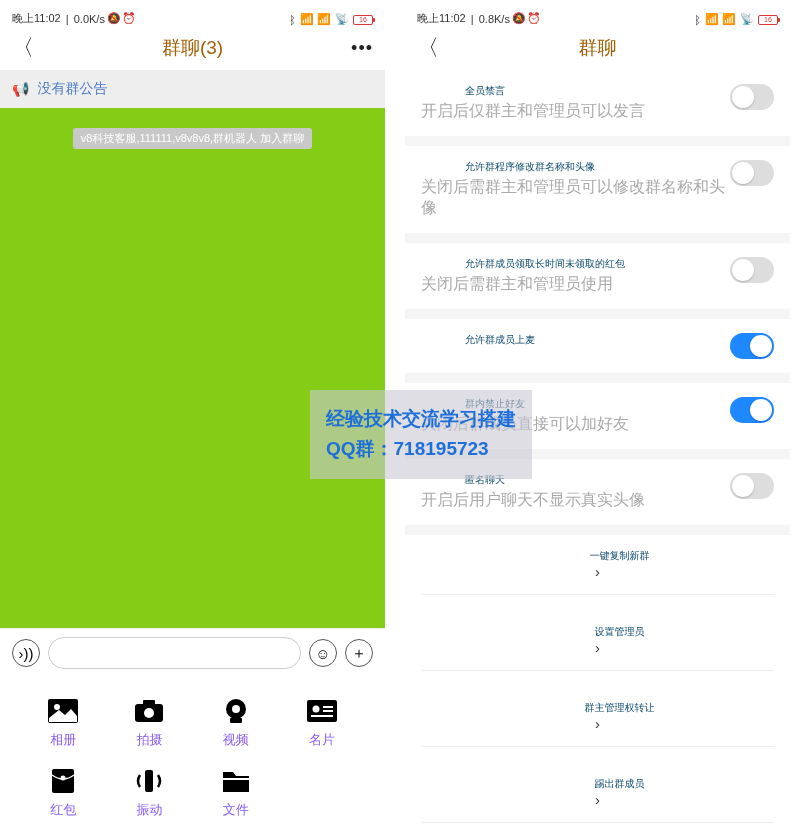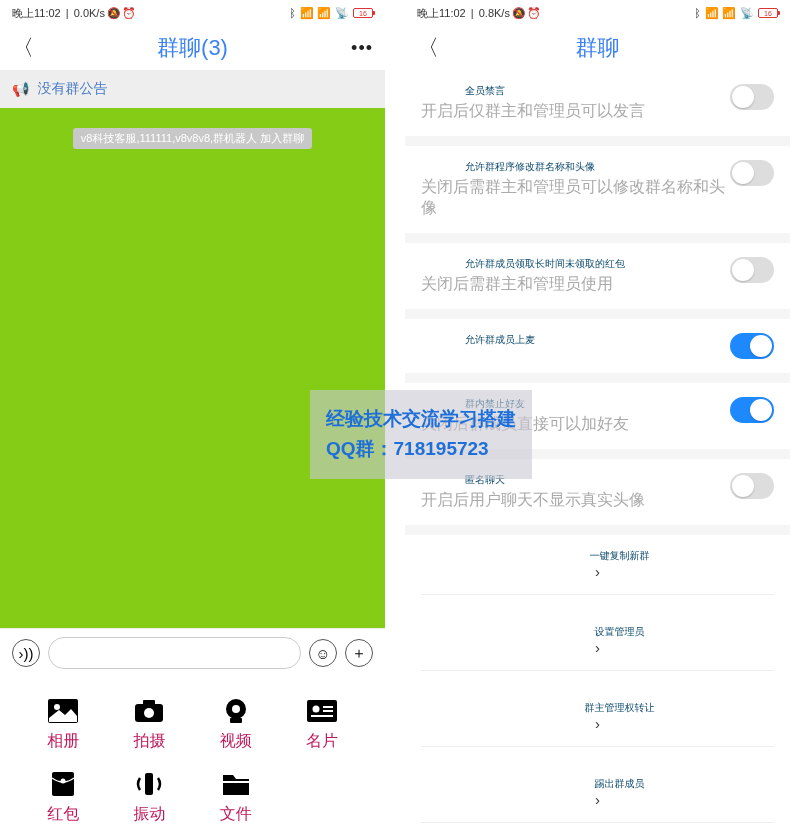--- a/index.html
+++ b/index.html
@@ -1,35 +1,35 @@
 <!DOCTYPE html>
 <html><head>
   <meta charset="utf-8">
   <style>
     * { margin: 0; padding: 0; box-sizing: border-box; }
     body { font-family: -apple-system, "PingFang SC", "Microsoft YaHei", sans-serif; background: #fff; display: flex; }
     .phone { width: 385px; height: 836px; background: #fff; position: relative; overflow: hidden; }
     .phone-left { margin-right: 20px; }
-    .status-bar { height: 26px; display: flex; align-items: center; justify-content: space-between; padding: 0 12px; font-size: 11px; color: #333; }
+    .status-bar { height: 26px; display: flex; align-items: flex-end; justify-content: space-between; padding: 0 12px; font-size: 11px; color: #333; }
     .status-left { display: flex; align-items: center; gap: 2px; }
     .status-right { display: flex; align-items: center; gap: 4px; }
     .battery-icon { border: 1px solid #d33; border-radius: 2px; width: 20px; height: 10px; position: relative; display: inline-flex; align-items: center; font-size: 7px; justify-content: center; color: #d33; }
     .battery-icon::after { content: ""; position: absolute; right: -3px; top: 2px; width: 2px; height: 4px; background: #d33; border-radius: 0 1px 1px 0; }
     .nav-bar { height: 44px; display: flex; align-items: center; padding: 0 12px; position: relative; }
-    .nav-title { position: absolute; left: 50%; transform: translateX(-50%); font-size: 22px; color: #3b82f6; }
+    .nav-title { position: absolute; left: 50%; transform: translateX(-50%); font-size: 19px; color: #a16207; }
     .back-icon { font-size: 22px; color: #222; }
     .more-icon { margin-left: auto; font-size: 18px; letter-spacing: 1px; color: #222; }
     .announcement { background: #eee; padding: 10px 12px; display: flex; align-items: center; gap: 8px; font-size: 14px; color: #4a7bc8; }
     .chat-body { background: #84cc16; flex: 1; padding-top: 20px; text-align: center; height: 520px; }
     .sys-msg { display: inline-block; background: #c8c8c8; color: #fff; font-size: 11px; padding: 3px 8px; border-radius: 3px; }
     .input-area { display: flex; align-items: center; gap: 8px; padding: 8px 12px; border-top: 1px solid #eee; }
     .input-box { flex: 1; height: 32px; border: 1px solid #ccc; border-radius: 16px; }
     .circ-btn { width: 28px; height: 28px; border: 1.5px solid #555; border-radius: 50%; display: flex; align-items: center; justify-content: center; font-size: 15px; }
     .attach-grid { display: grid; grid-template-columns: repeat(4, 1fr); padding: 10px 20px; gap: 0; }
-    .attach-item { display: flex; flex-direction: column; align-items: center; padding: 8px 0; font-size: 16px; color: #be185d; gap: 4px; }
+    .attach-item { display: flex; flex-direction: column; align-items: center; padding: 8px 0; font-size: 13px; color: #8b5cf6; gap: 4px; }
     .attach-ic { width: 36px; height: 32px; display: flex; align-items: center; justify-content: center; }
     .settings-list { overflow-y: auto; height: calc(836px - 70px); }
     .setting-item { padding: 14px 16px; border-bottom: 0; display: flex; align-items: center; justify-content: space-between; flex-direction: column; }
     .setting-item.with-sub { align-items: flex-start; flex-direction: row; }
     .setting-left { flex: 1; }
     .setting-title { font-size: 10px; color: #0c4a6e; margin-left: 44px; }
     .setting-sub { font-size: 16px; color: #aaa; margin-top: 3px; }
     .divider { height: 10px; background: #f5f5f5; }
     .divider-thin { height: 1px; background: #eee; margin: 0 16px; }
     .toggle { width: 44px; height: 26px; background: #ddd; border-radius: 13px; position: relative; flex-shrink: 0; }

